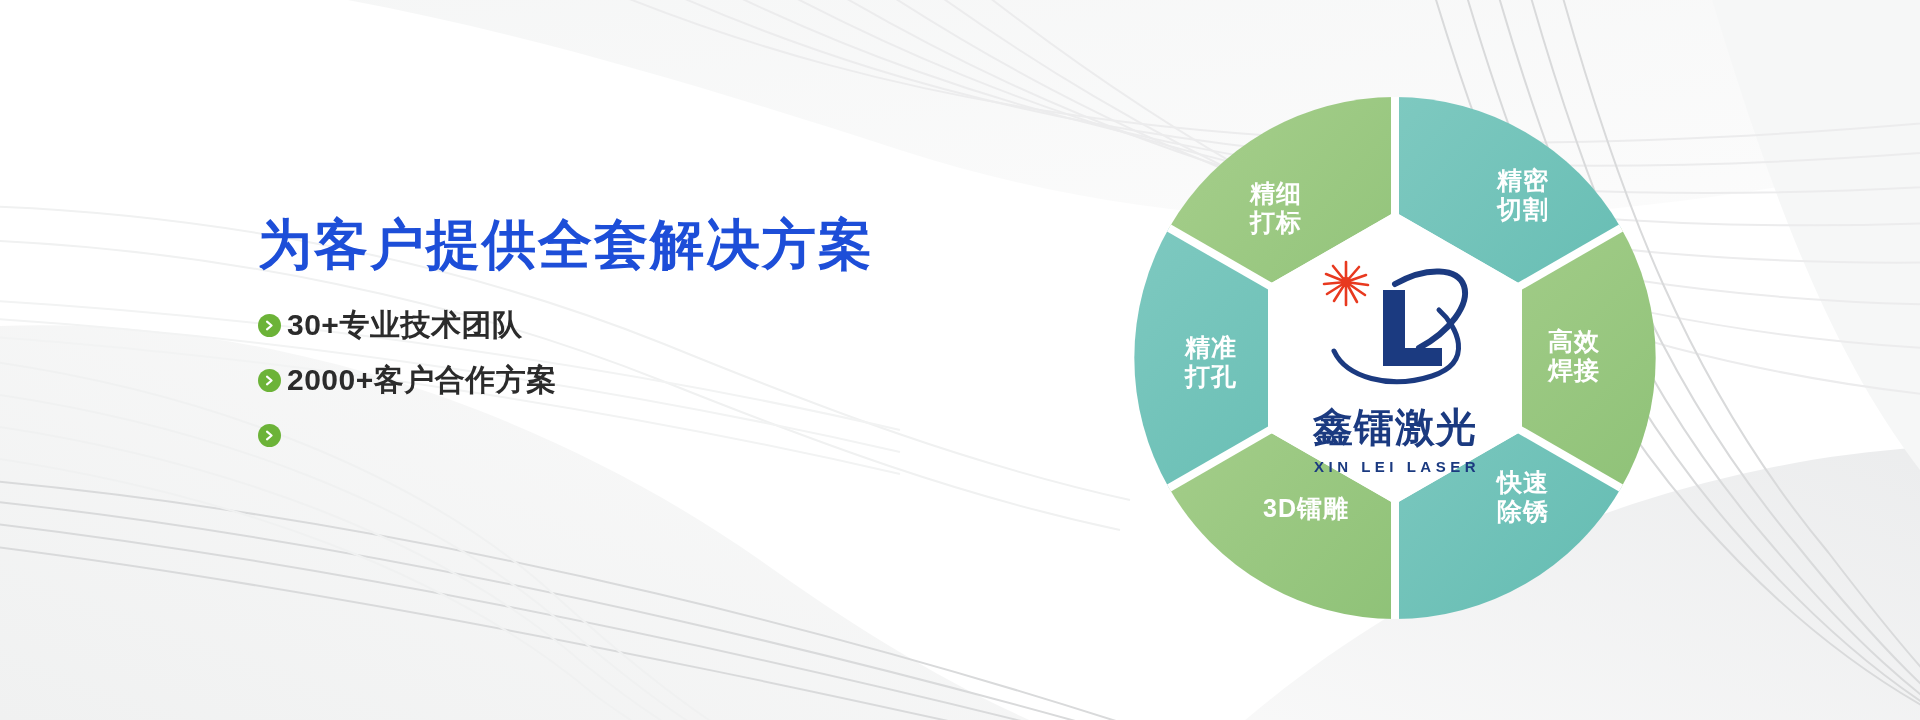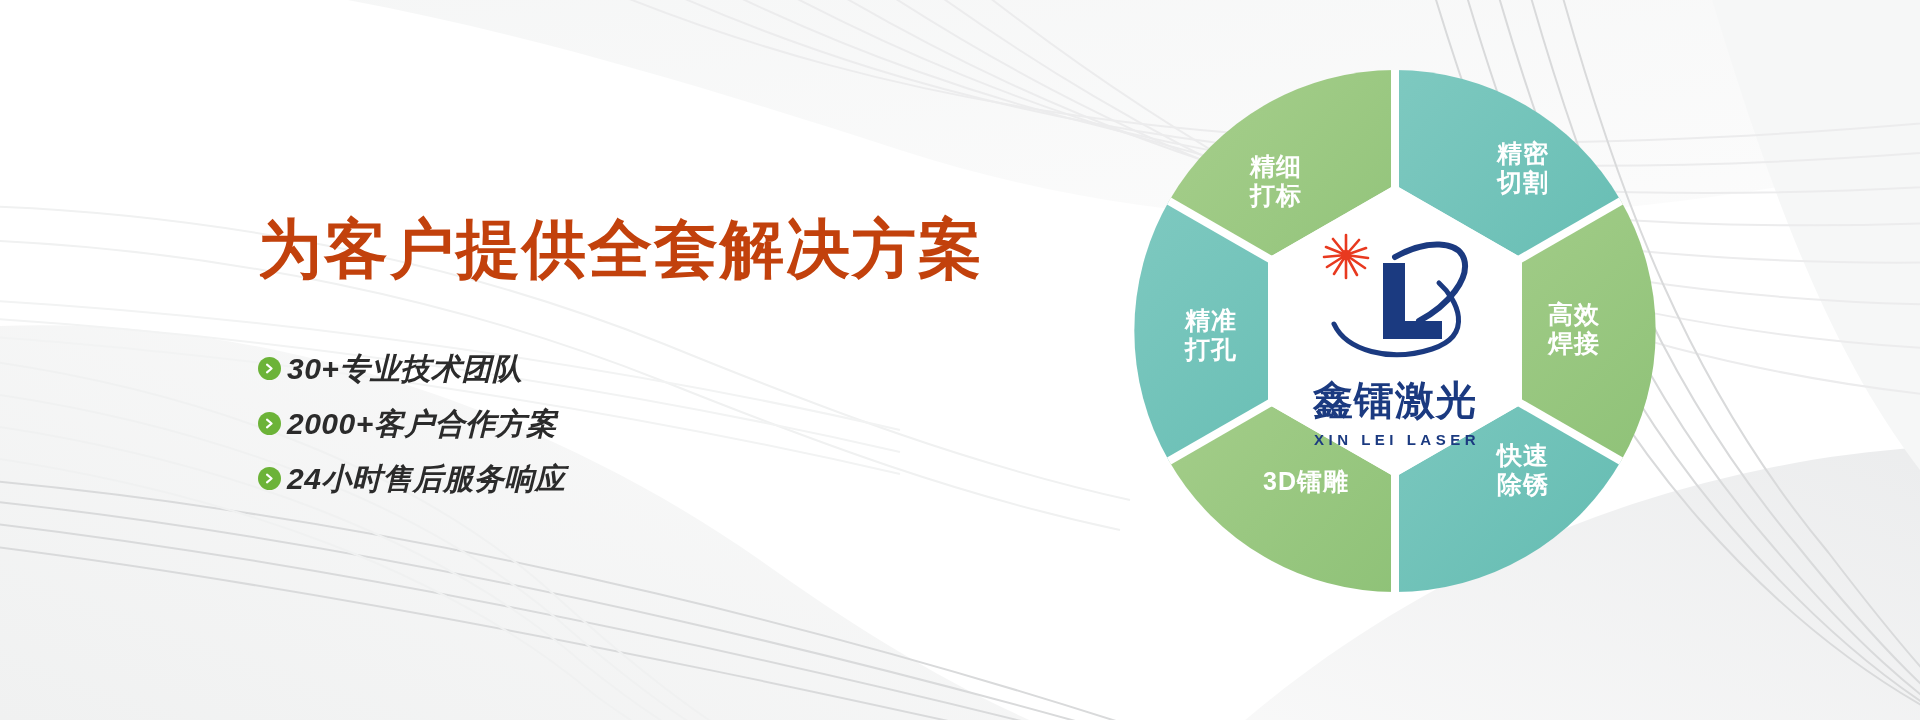--- a/index.html
+++ b/index.html
@@ -24,31 +24,30 @@
   }
 
   
   #text-block {
     position:absolute;
     left:258px; top:214px;
     width:760px;
     z-index:5;
   }
   #headline {
-    font-size:64px;
-    font-weight:bold;
-    color:#c2410c;
+    font-size:54px;
+    font-weight:bold;
+    color:#1d4ed8;
     letter-spacing:2px;
     line-height:1.12;
     white-space:nowrap;
   }
   #bullet-list {
-    margin-top:60px;
+    margin-top:28px;
     list-style:none;
-    font-style:italic;
   }
   .bullet-row {
     display:flex;
     align-items:center;
     height:46px;
     margin-bottom:9px;
   }
   .bullet-icon {
     flex:0 0 auto;
     width:23px; height:23px;
@@ -66,21 +65,21 @@
     font-weight:bold;
     color:#2b2b2b;
     letter-spacing:0.5px;
     line-height:1;
     white-space:nowrap;
   }
 
   
   #wheel {
     position:absolute;
-    left:1131px; top:67px;
+    left:1131px; top:94px;
     width:528px; height:528px;
     z-index:4;
   }
   #wheel svg { display:block; width:528px; height:528px; }
 
   .seg-label {
     font-family:"Liberation Sans","DejaVu Sans",sans-serif;
     font-size:25px;
     font-weight:bold;
     fill:#ffffff;
@@ -194,21 +193,20 @@
           </svg>
         </span>
         <span class="bullet-text">2000+客户合作方案</span>
       </li>
       <li class="bullet-row">
         <span class="bullet-icon">
           <svg width="13" height="13" viewBox="0 0 13 13">
             <path d="M4 2.6 L8.6 6.5 L4 10.4" fill="none" stroke="#ffffff" stroke-width="2.1" stroke-linecap="round" stroke-linejoin="round"></path>
           </svg>
         </span>
-        <span class="bullet-text">24小时售后服务响应</span>
       </li>
     </ul>
   </div>
 
   <div id="wheel">
     <svg viewBox="0 0 528 528">
       <defs>
         <linearGradient id="gGreen" x1="0" y1="0" x2="1" y2="1">
           <stop offset="0%" stop-color="#a7cf8c"></stop>
           <stop offset="100%" stop-color="#8fc278"></stop>

